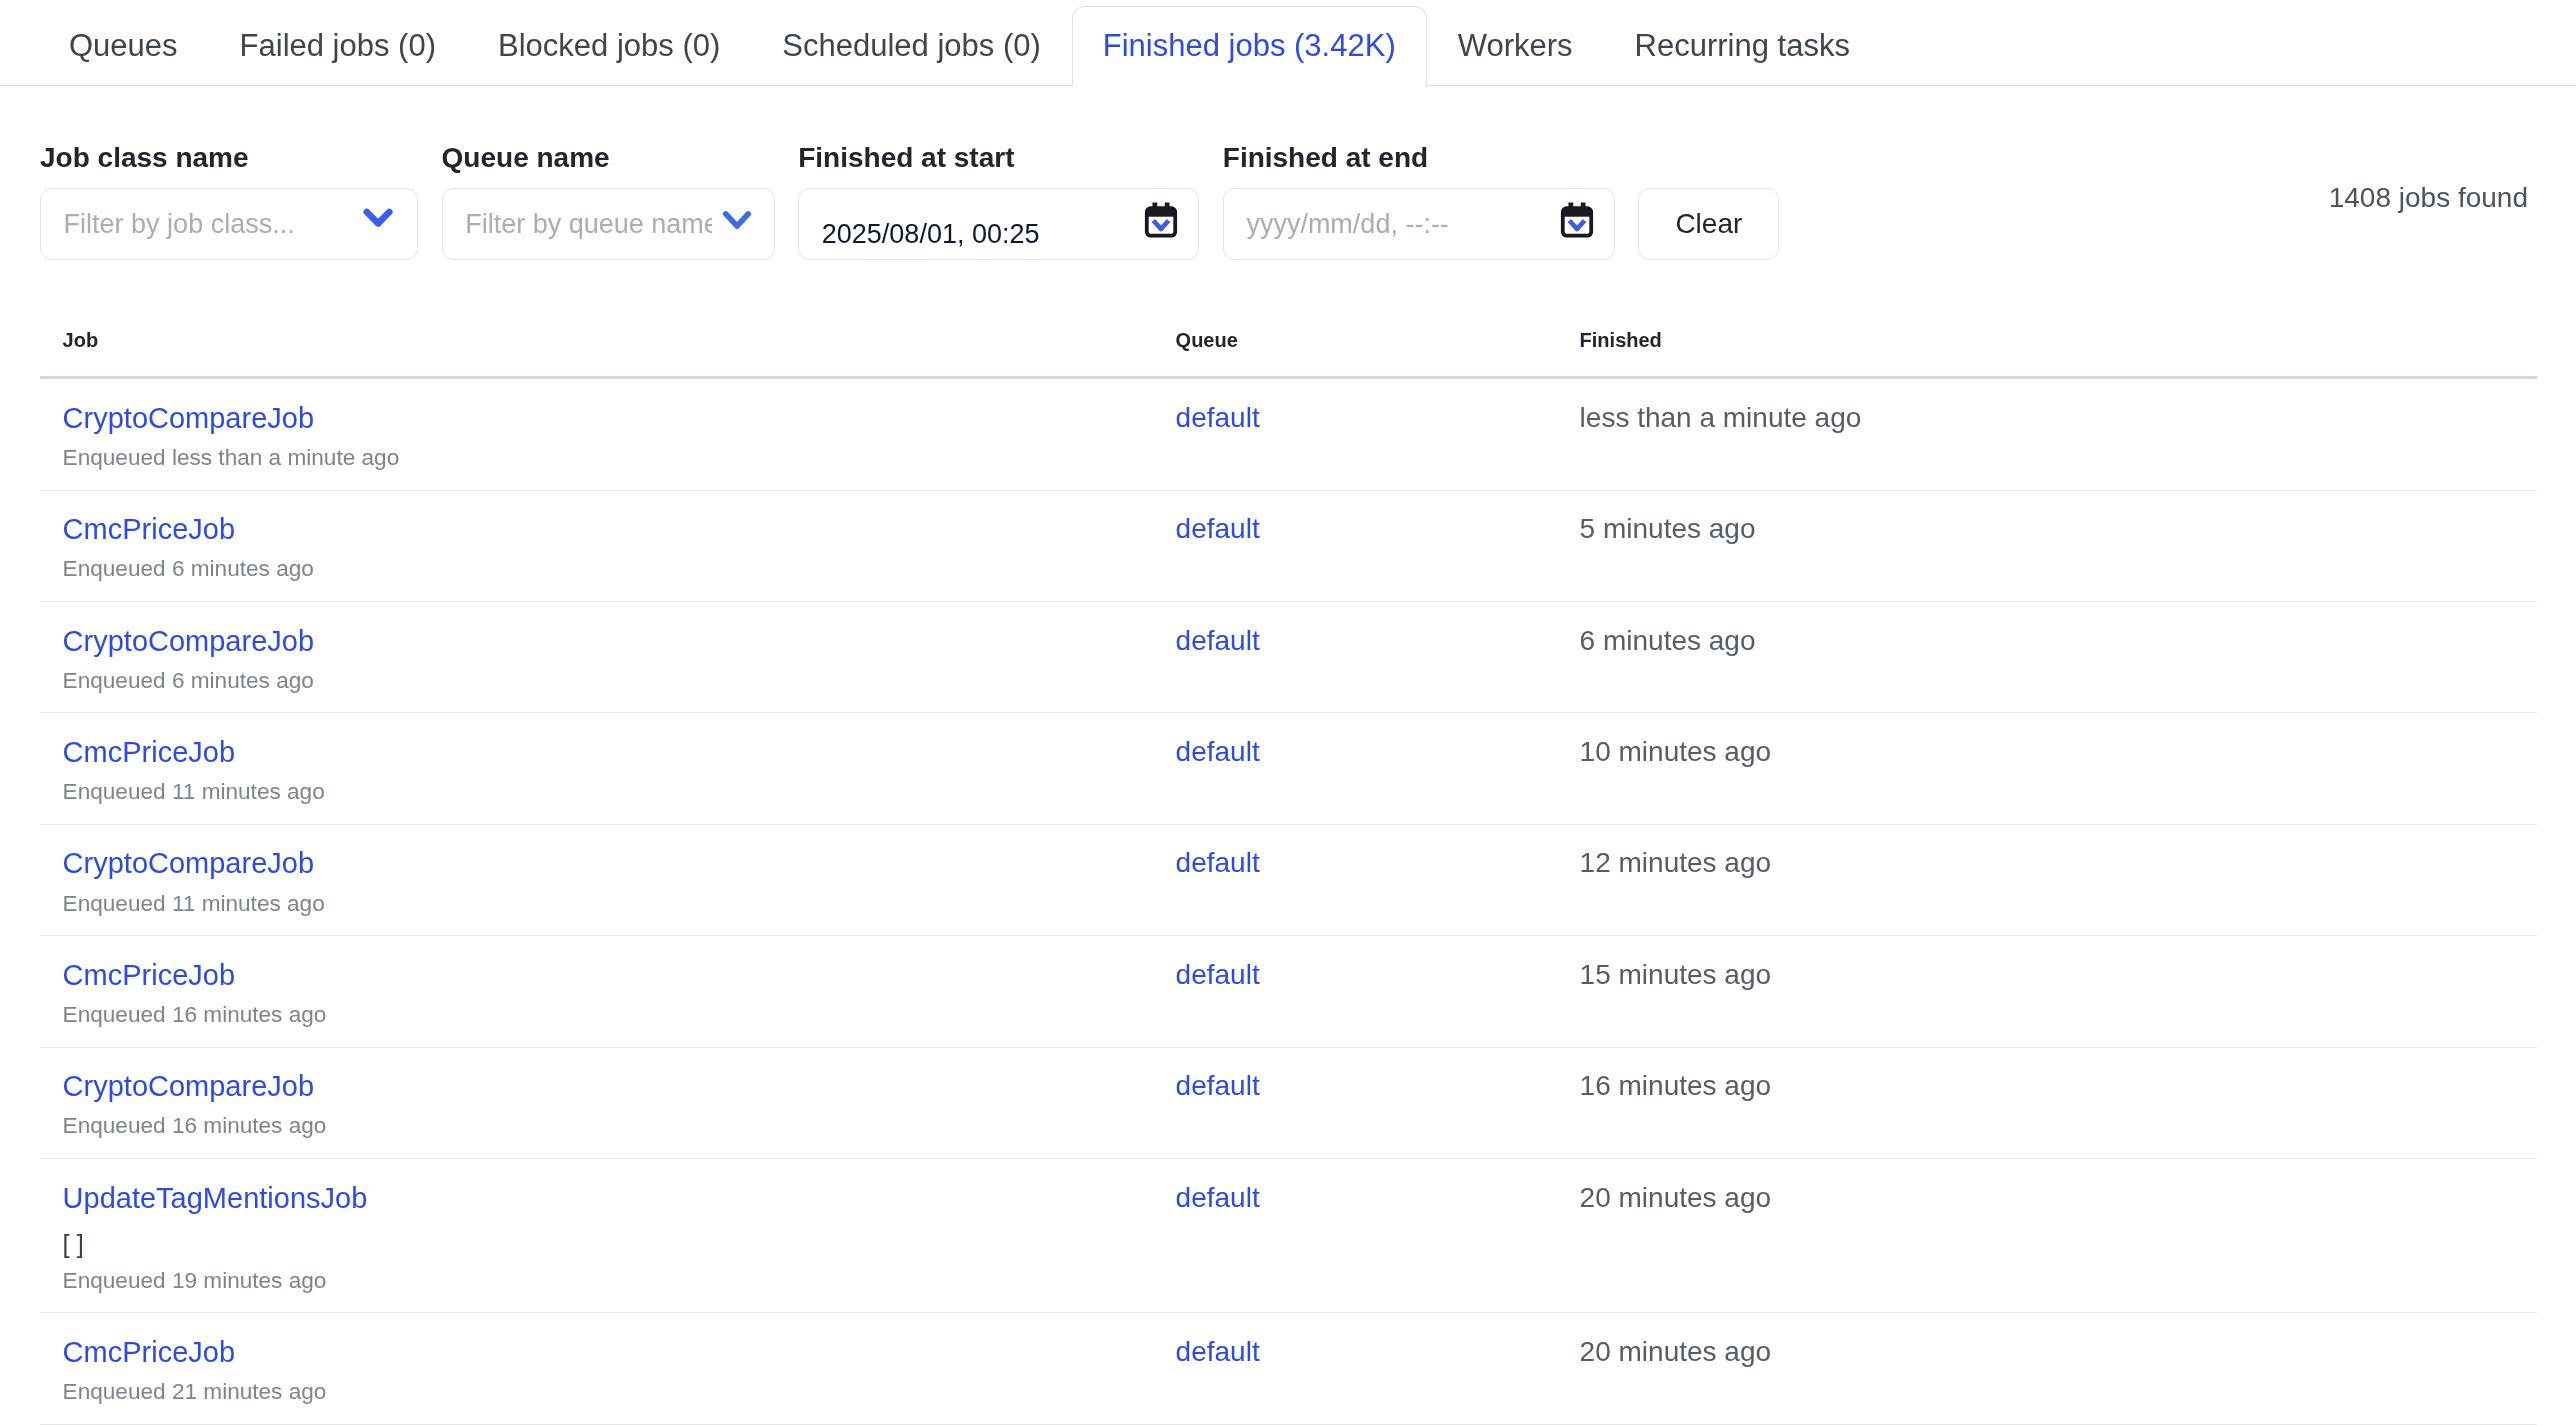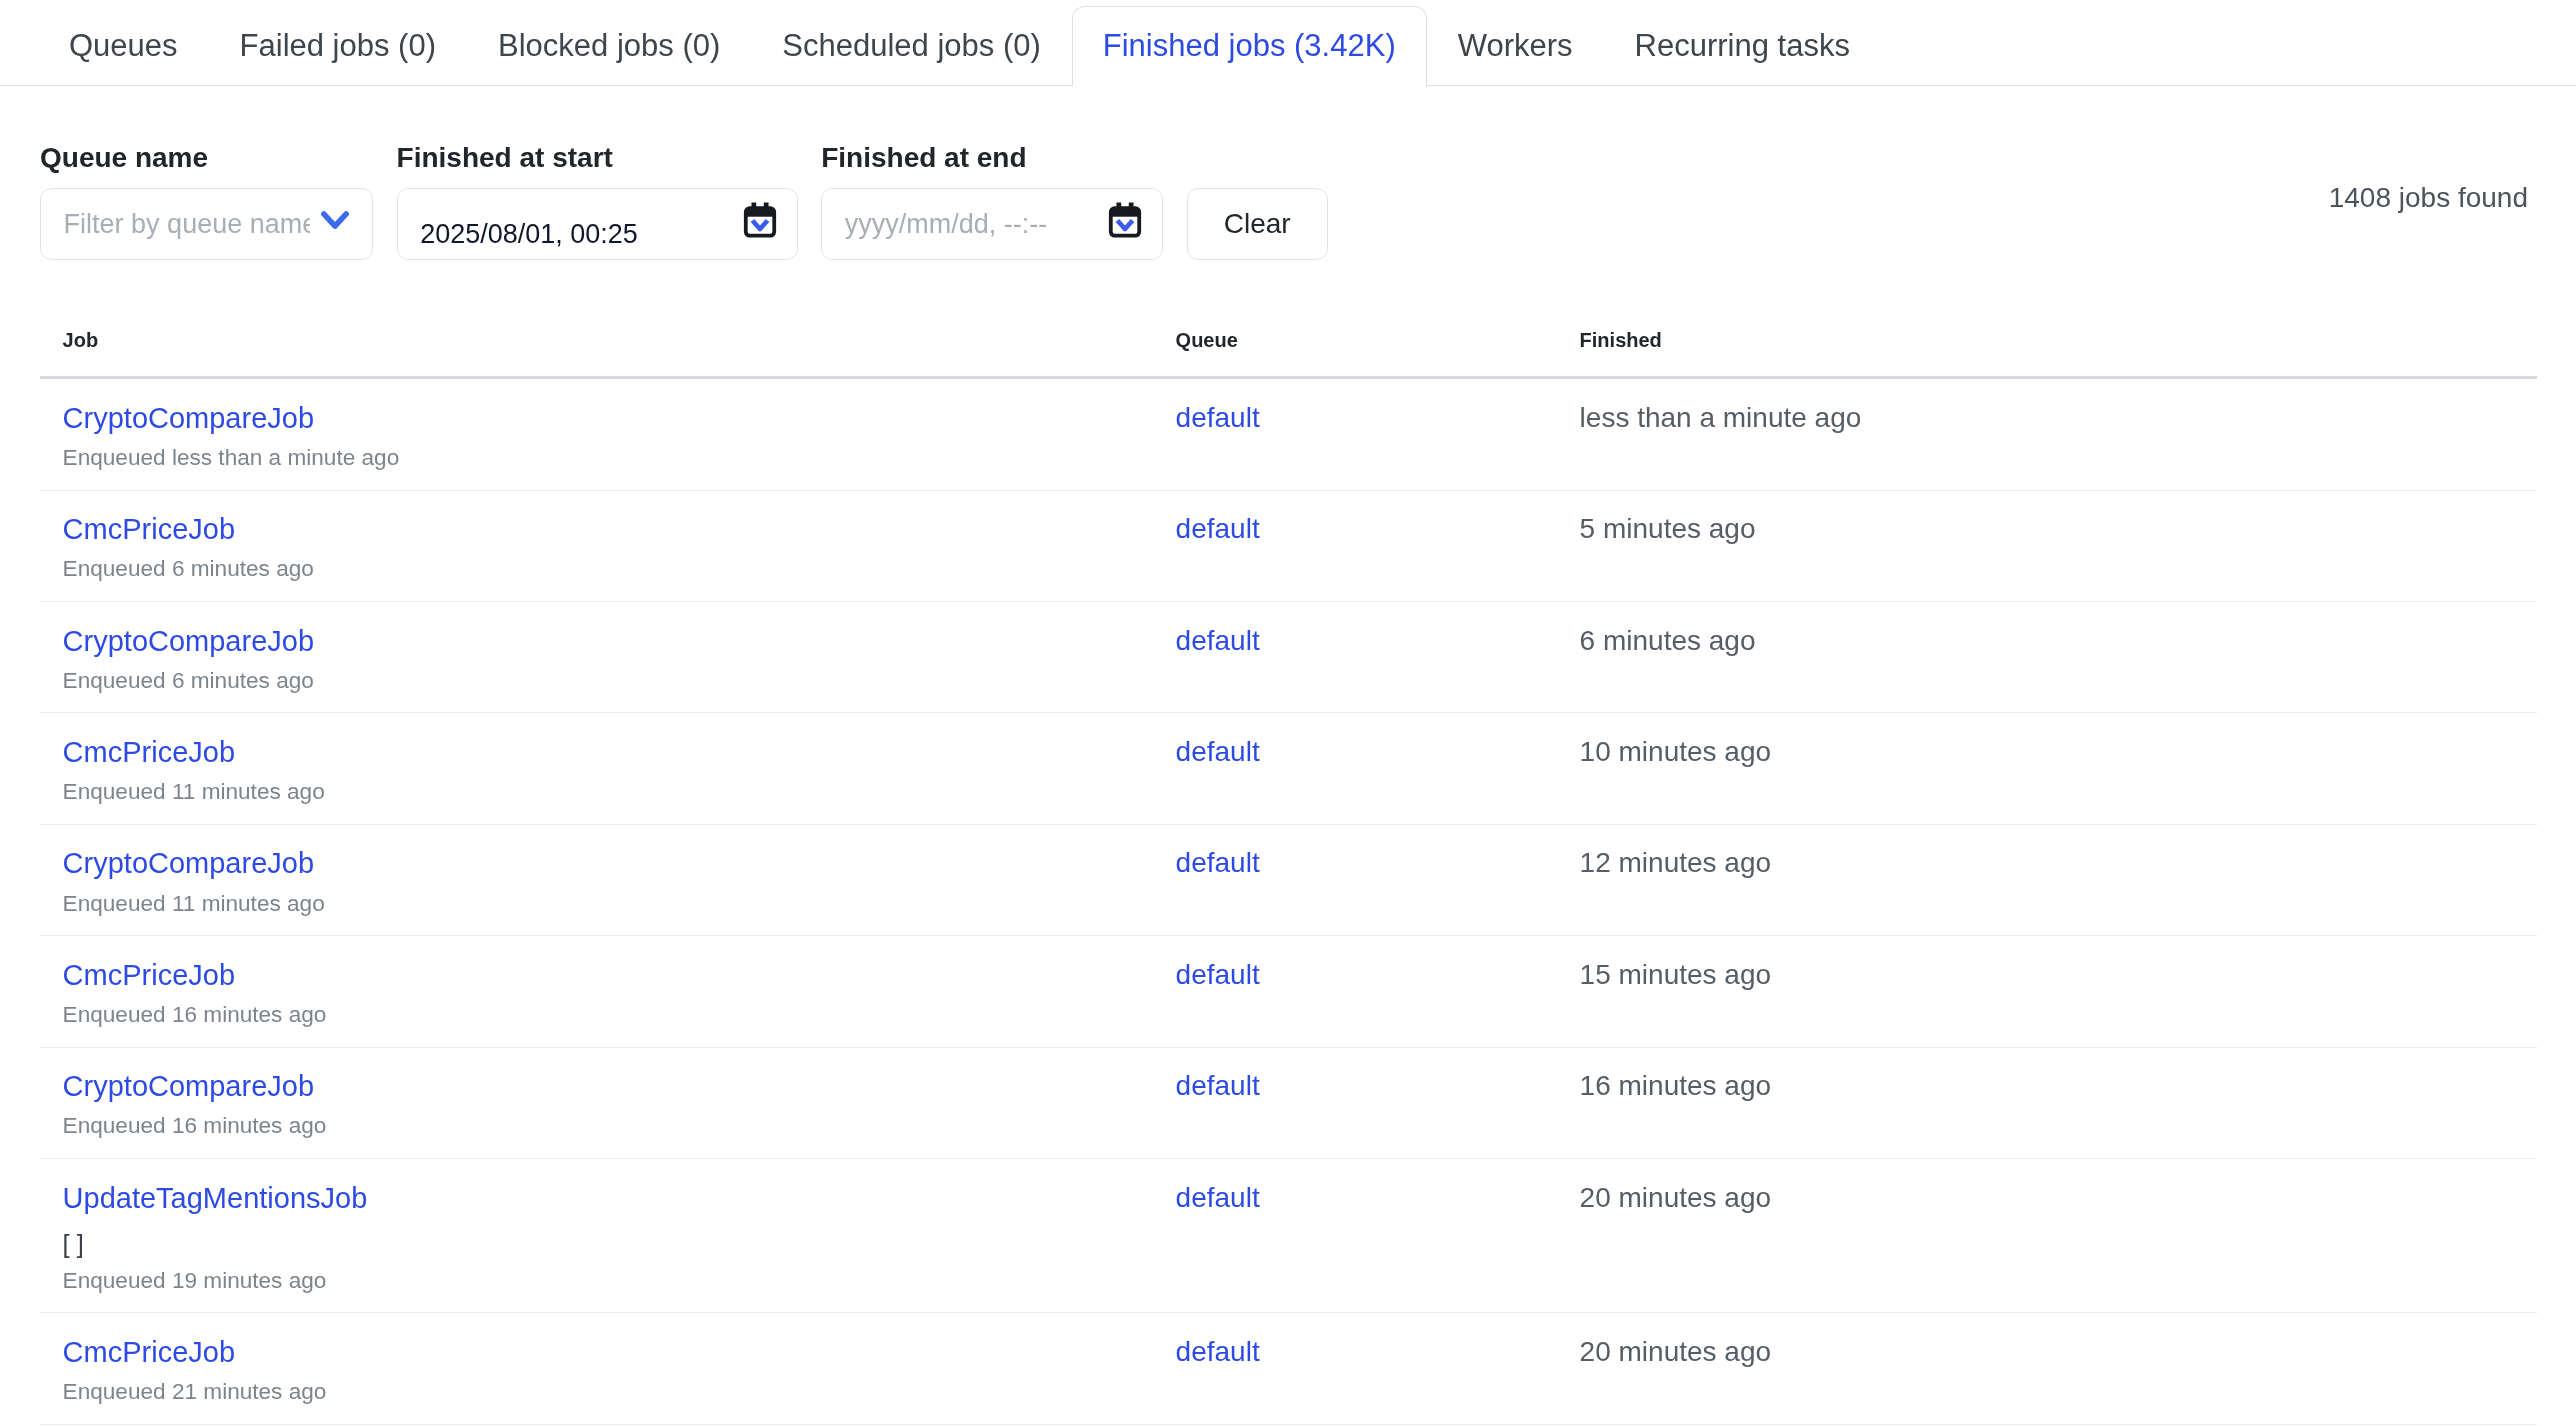--- a/index.html
+++ b/index.html
@@ -51,21 +51,21 @@
     border: 1.9px solid #dfe3e8; border-radius: 11.3px;
     display: flex; align-items: center;
     padding: 0 62px 0 22.6px;
     position: relative; font-size: 27px; line-height: 32px;
     cursor: pointer;
   }
   .control .icon-right { position: absolute; right: 19px; top: 50%; transform: translateY(-50%); }
   .w-jobclass { width: 378px; }
   .w-queue    { width: 333px; }
   .w-dtstart  { width: 401px; }
-  .w-dtend    { width: 342px; }
+  .w-dtend    { width: 392px; }
   .placeholder { color: #a8aeb5; white-space: nowrap; overflow: hidden; }
   .value { color: #0f172a; white-space: nowrap; margin-top: 21px; }
   .clear-btn {
     margin-top: 47px; height: 72px; padding: 0 36px;
     font-size: 28px; color: #21262c; background: #fff;
     border: 1.9px solid #dfe3e8; border-radius: 11.3px;
     font-family: inherit; cursor: pointer;
   }
   .results-count {
     position: absolute; right: 48px; top: 41px;
@@ -106,20 +106,32 @@
   <a class="tab">Failed jobs (0)</a>
   <a class="tab">Blocked jobs (0)</a>
   <a class="tab">Scheduled jobs (0)</a>
   <a class="tab active">Finished jobs (3.42K)</a>
   <a class="tab">Workers</a>
   <a class="tab">Recurring tasks</a>
 </nav>
 
 <section class="filters">
 
+  <div class="filter-group">
+    <div class="filter-label">Job class name</div>
+    <div class="control w-jobclass">
+      <span class="placeholder">Filter by job class...</span>
+      <span class="icon-right">
+        <svg width="38" height="32" viewBox="0 0 40 34">
+          <path d="M11 13 L20 24 L29 13 L20 19 Z" fill="#171b20"></path>
+          <path d="M7 8 L19 20 L31 8" fill="none" stroke="#3c5cee" stroke-width="7" stroke-linecap="round" stroke-linejoin="round"></path>
+        </svg>
+      </span>
+    </div>
+  </div>
 
   <div class="filter-group">
     <div class="filter-label">Queue name</div>
     <div class="control w-queue">
       <span class="placeholder">Filter by queue name.</span>
       <span class="icon-right">
         <svg width="36" height="28" viewBox="0 0 38 30">
           <path d="M7 8 L19 21 L31 8" fill="none" stroke="#3c6bee" stroke-width="6" stroke-linecap="round" stroke-linejoin="round"></path>
         </svg>
       </span>

